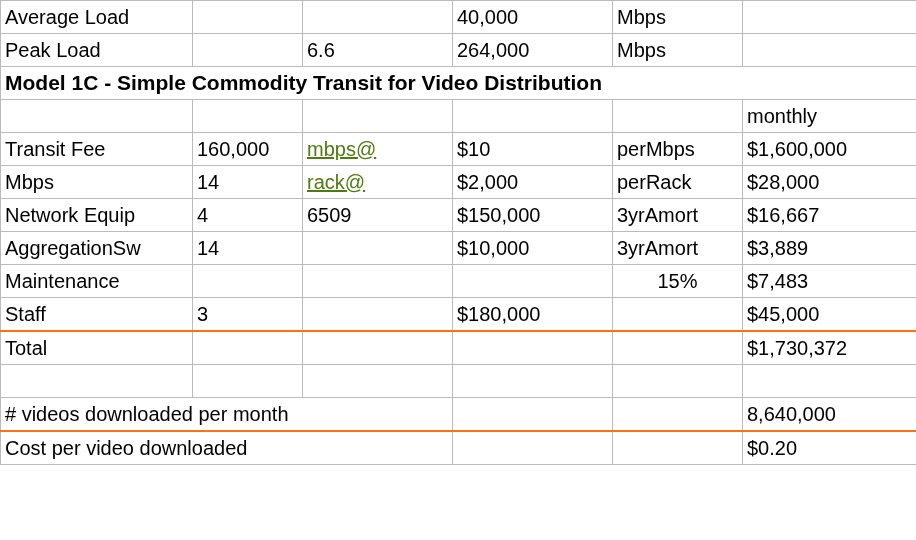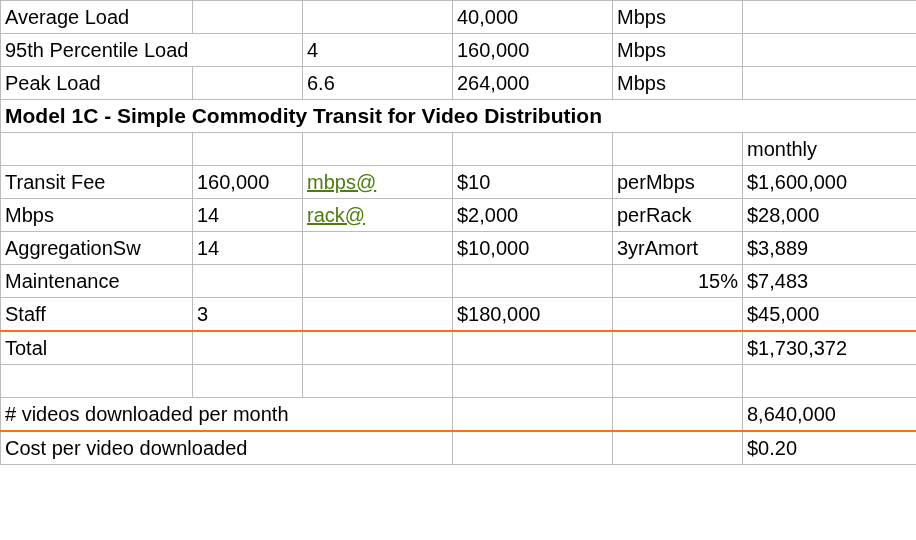--- a/index.html
+++ b/index.html
@@ -23,21 +23,21 @@
     white-space: nowrap;
     overflow: hidden;
   }
   .col0 { width: 192px; text-align: left; }
   .col1 { width: 110px; text-align: right; }
   .col2 { width: 150px; text-align: right; }
   .col3 { width: 160px; text-align: right; }
   .col4 { width: 130px; text-align: left; padding-left:6px;}
   .col5 { width: 174px; text-align: right; }
   .left { text-align: left; }
-  .right { text-align: right; }
+  .right { text-align: center; }
   .link { color: #4d7c0f; text-decoration: underline; text-align:left; }
   .bold { font-weight: bold; }
   .header-row td {
     font-weight: bold;
     font-size: 21px;
     margin-left: 37px;
   }
   .thick-bottom td { border-bottom: 2px solid #f97316; }
 </style>
 </head>
@@ -56,27 +56,20 @@
   <tbody>
       <tr>
     <td class="left">Average Load</td>
     <td></td>
     <td></td>
     <td>40,000</td>
     <td class="left">Mbps</td>
     <td></td>
   </tr>
 
-  <tr>
-    <td class="left" colspan="2">95th Percentile Load</td>
-    <td>4</td>
-    <td>160,000</td>
-    <td class="left">Mbps</td>
-    <td></td>
-  </tr>
 
   <tr>
     <td class="left">Peak Load</td>
     <td></td>
     <td>6.6</td>
     <td>264,000</td>
     <td class="left">Mbps</td>
     <td></td>
   </tr>
 
@@ -104,20 +97,28 @@
 
   <tr>
     <td class="left">Mbps</td>
     <td>14</td>
     <td class="link">rack@</td>
     <td>$2,000</td>
     <td class="left">perRack</td>
     <td>$28,000</td>
   </tr>
 
+  <tr>
+    <td class="left">Network Equip</td>
+    <td>4</td>
+    <td>6509</td>
+    <td>$150,000</td>
+    <td class="left">3yrAmort</td>
+    <td>$16,667</td>
+  </tr>
 
   <tr>
     <td class="left">AggregationSw</td>
     <td>14</td>
     <td></td>
     <td>$10,000</td>
     <td class="left">3yrAmort</td>
     <td>$3,889</td>
   </tr>
 

